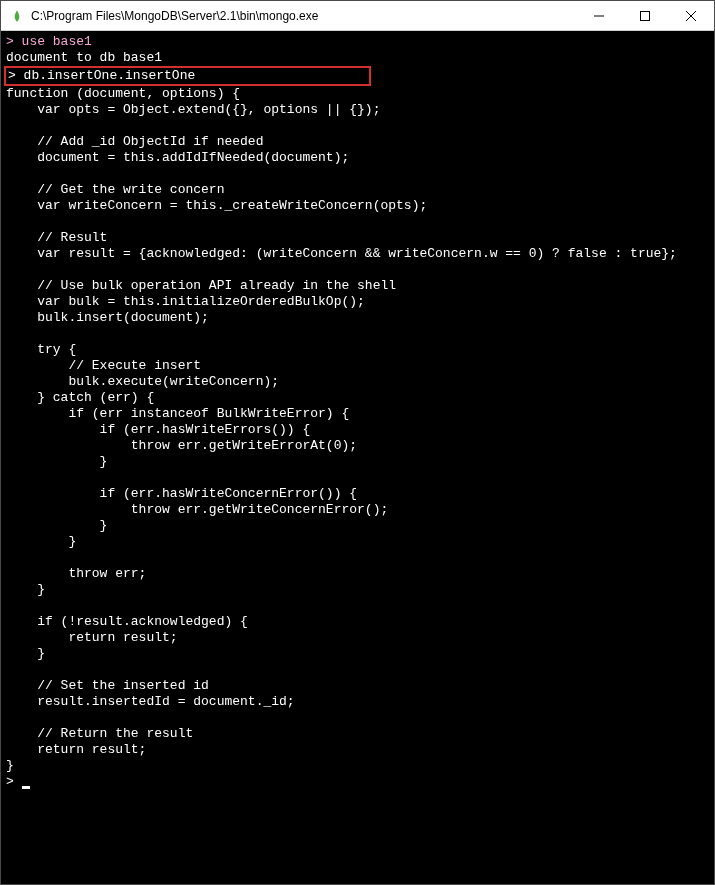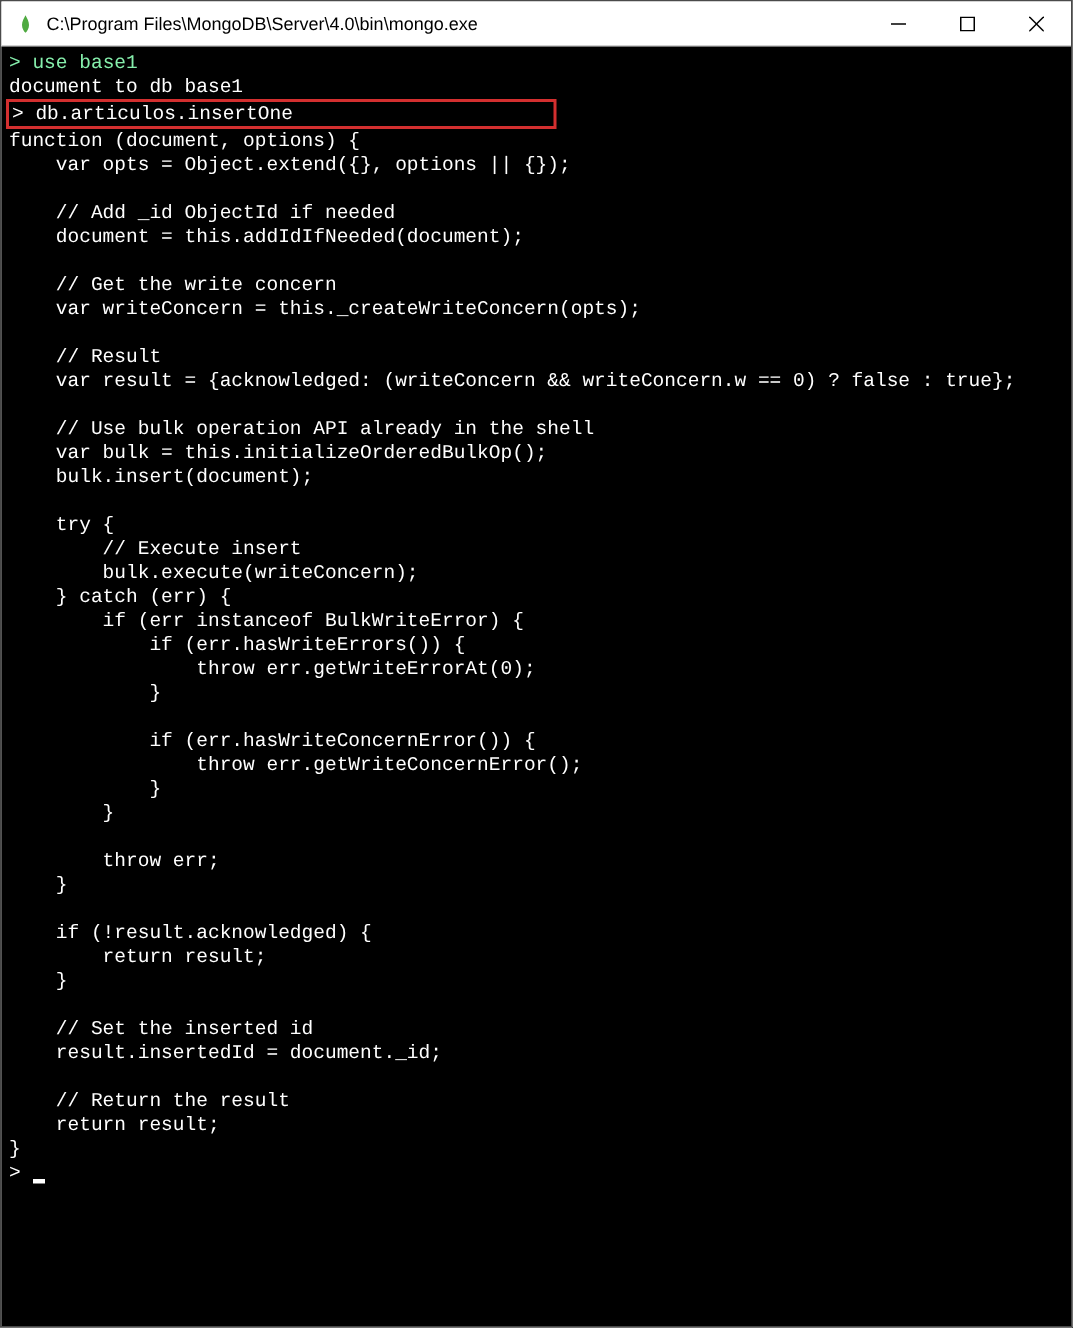--- a/index.html
+++ b/index.html
@@ -73,21 +73,21 @@
       background: #000000;
       color: #ffffff;
       font-size: 13px;
       line-height: 16px;
       padding: 3px 5px;
       overflow: hidden;
       white-space: pre;
     }
     
     .prompt-line {
-      color: #86efac;
+      color: #f9a8d4;
     }
     
     .highlighted-box {
       border: 2px solid #d32f2f;
       display: inline-block;
       padding: 0 2px;
       margin-left: -2px;
     }
     
     .code-block {
@@ -106,21 +106,21 @@
 </head>
 <body>
 
 <div class="window">
   <div class="titlebar">
     <div class="titlebar-icon">
       <svg viewBox="0 0 24 24" fill="none">
         <path d="M12 2 C10 6 8 9 8 13 C8 17 10 20 12 22 C14 20 16 17 16 13 C16 9 14 6 12 2 Z" fill="#4FAA41"></path>
       </svg>
     </div>
-    <div class="titlebar-text">C:\Program Files\MongoDB\Server\4.0\bin\mongo.exe</div>
+    <div class="titlebar-text">C:\Program Files\MongoDB\Server\2.1\bin\mongo.exe</div>
     <div class="window-controls">
       <div class="window-control">
         <svg width="10" height="10" viewBox="0 0 10 10">
           <line x1="0" y1="5" x2="10" y2="5" stroke="#000" stroke-width="1"></line>
         </svg>
       </div>
       <div class="window-control">
         <svg width="10" height="10" viewBox="0 0 10 10">
           <rect x="0.5" y="0.5" width="9" height="9" stroke="#000" stroke-width="1" fill="none"></rect>
         </svg>
@@ -129,21 +129,21 @@
         <svg width="10" height="10" viewBox="0 0 10 10">
           <line x1="0" y1="0" x2="10" y2="10" stroke="#000" stroke-width="1"></line>
           <line x1="10" y1="0" x2="0" y2="10" stroke="#000" stroke-width="1"></line>
         </svg>
       </div>
     </div>
   </div>
 
   <div class="terminal"><span class="prompt-line"><span>&gt; </span><span>use base1</span></span>
 <span>document to db base1</span>
-<span class="highlighted-box"><span>&gt; </span><span>db.articulos.insertOne</span>                      </span>
+<span class="highlighted-box"><span>&gt; </span><span>db.insertOne.insertOne</span>                      </span>
 <span class="code-block">function (document, options) {
     var opts = Object.extend({}, options || {});
 
     // Add _id ObjectId if needed
     document = this.addIdIfNeeded(document);
 
     // Get the write concern
     var writeConcern = this._createWriteConcern(opts);
 
     // Result

